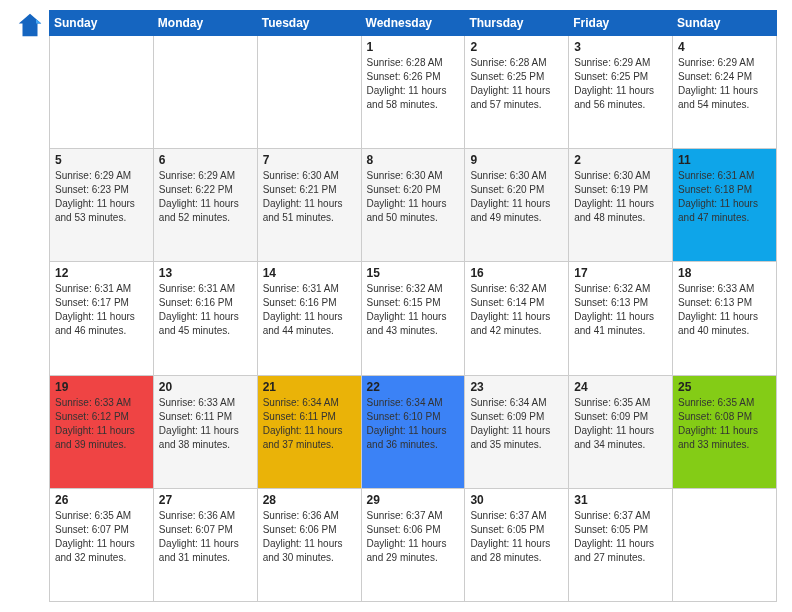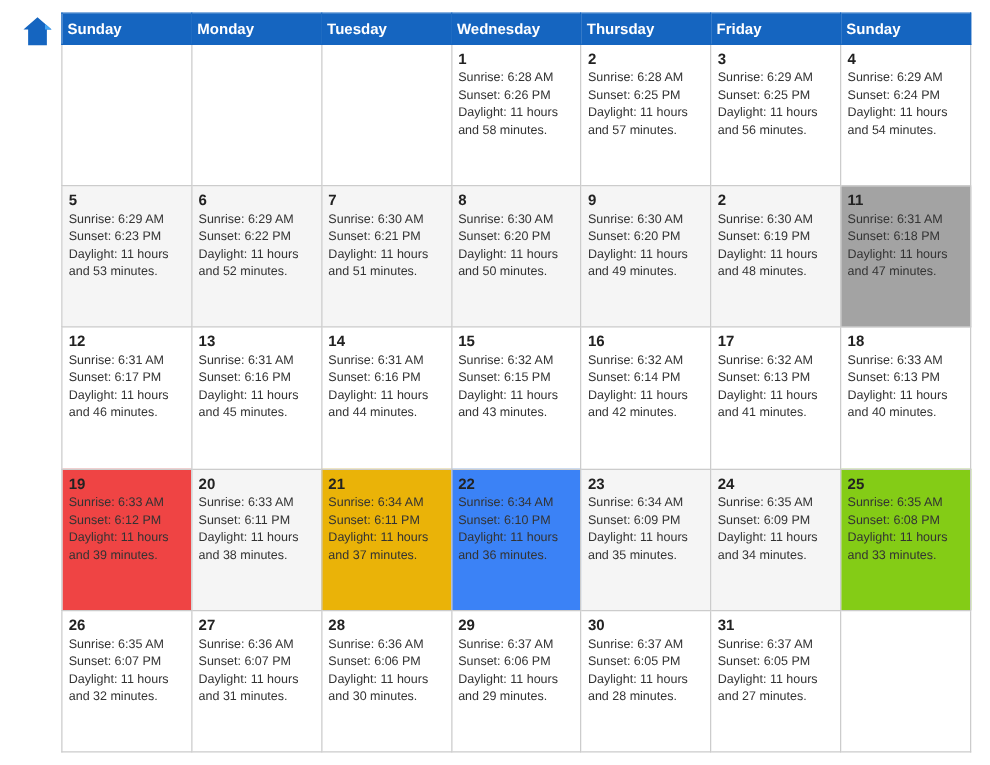--- a/index.html
+++ b/index.html
@@ -169,21 +169,21 @@
             <div class="day-info">Sunrise: 6:30 AM<br>Sunset: 6:20 PM<br>Daylight: 11 hours and 50 minutes.</div>
           </td>
           <td style="background: rgb(245, 245, 245);">
             <span class="day-num">9</span>
             <div class="day-info">Sunrise: 6:30 AM<br>Sunset: 6:20 PM<br>Daylight: 11 hours and 49 minutes.</div>
           </td>
           <td style="background: rgb(245, 245, 245);">
             <span class="day-num">2</span>
             <div class="day-info">Sunrise: 6:30 AM<br>Sunset: 6:19 PM<br>Daylight: 11 hours and 48 minutes.</div>
           </td>
-          <td style="background: #a3a3a3;">
+          <td style="background: #0ea5e9;">
             <span class="day-num">11</span>
             <div class="day-info">Sunrise: 6:31 AM<br>Sunset: 6:18 PM<br>Daylight: 11 hours and 47 minutes.</div>
           </td>
         </tr>
         <tr>
           <td>
             <span class="day-num">12</span>
             <div class="day-info">Sunrise: 6:31 AM<br>Sunset: 6:17 PM<br>Daylight: 11 hours and 46 minutes.</div>
           </td>
           <td>

